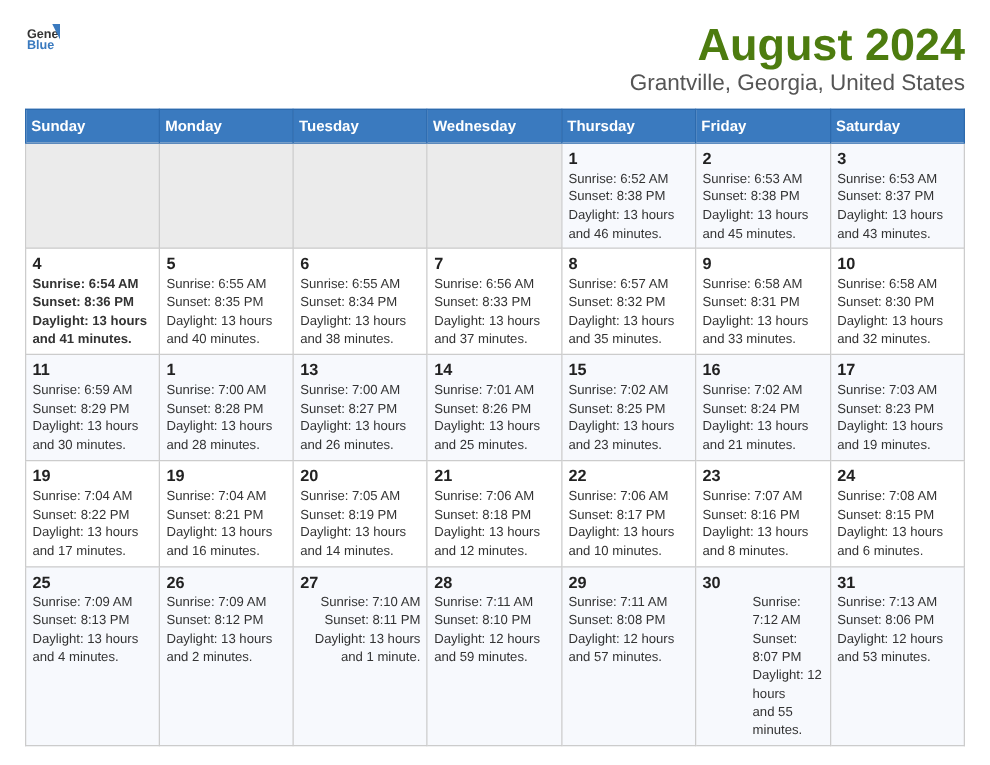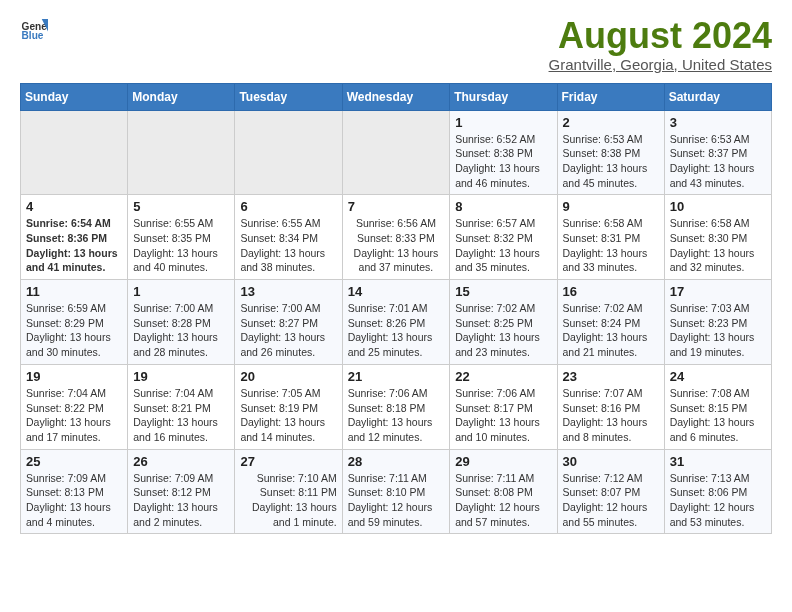--- a/index.html
+++ b/index.html
@@ -28,23 +28,22 @@
     .title-area {
       text-align: right;
     }
     .main-title {
       font-size: 36px;
       font-weight: bold;
       color: #4d7c0f;
       line-height: 1.1;
     }
     .subtitle {
-      font-size: 15px;
+      font-size: 18px;
       color: #555;
-      text-decoration: underline;
     }
     .calendar {
       width: 100%;
       border-collapse: collapse;
       font-size: 11px;
     }
     .calendar thead tr th {
       background: #3a7abf;
       color: #fff;
       font-size: 12px;
@@ -160,21 +159,21 @@
         </td>
         <td>
           <span class="day-number">6</span>
           <div class="day-info" style="white-space: pre-line;">Sunrise: 6:55 AM
 Sunset: 8:34 PM
 Daylight: 13 hours
 and 38 minutes.</div>
         </td>
         <td>
           <span class="day-number">7</span>
-          <div class="day-info" style="white-space: pre-line; text-align: center;">Sunrise: 6:56 AM
+          <div class="day-info" style="white-space: pre-line;">Sunrise: 6:56 AM
 Sunset: 8:33 PM
 Daylight: 13 hours
 and 37 minutes.</div>
         </td>
         <td>
           <span class="day-number">8</span>
           <div class="day-info" style="white-space: pre-line;">Sunrise: 6:57 AM
 Sunset: 8:32 PM
 Daylight: 13 hours
 and 35 minutes.</div>
@@ -327,21 +326,21 @@
         </td>
         <td>
           <span class="day-number">29</span>
           <div class="day-info" style="white-space: pre-line;">Sunrise: 7:11 AM
 Sunset: 8:08 PM
 Daylight: 12 hours
 and 57 minutes.</div>
         </td>
         <td>
           <span class="day-number">30</span>
-          <div class="day-info" style="white-space: pre-line;">Sunrise: 7:12 AM
+          <div class="day-info" style="white-space: pre-line; margin-left: 40px;">Sunrise: 7:12 AM
 Sunset: 8:07 PM
 Daylight: 12 hours
 and 55 minutes.</div>
         </td>
         <td>
           <span class="day-number">31</span>
           <div class="day-info" style="white-space: pre-line;">Sunrise: 7:13 AM
 Sunset: 8:06 PM
 Daylight: 12 hours
 and 53 minutes.</div>

